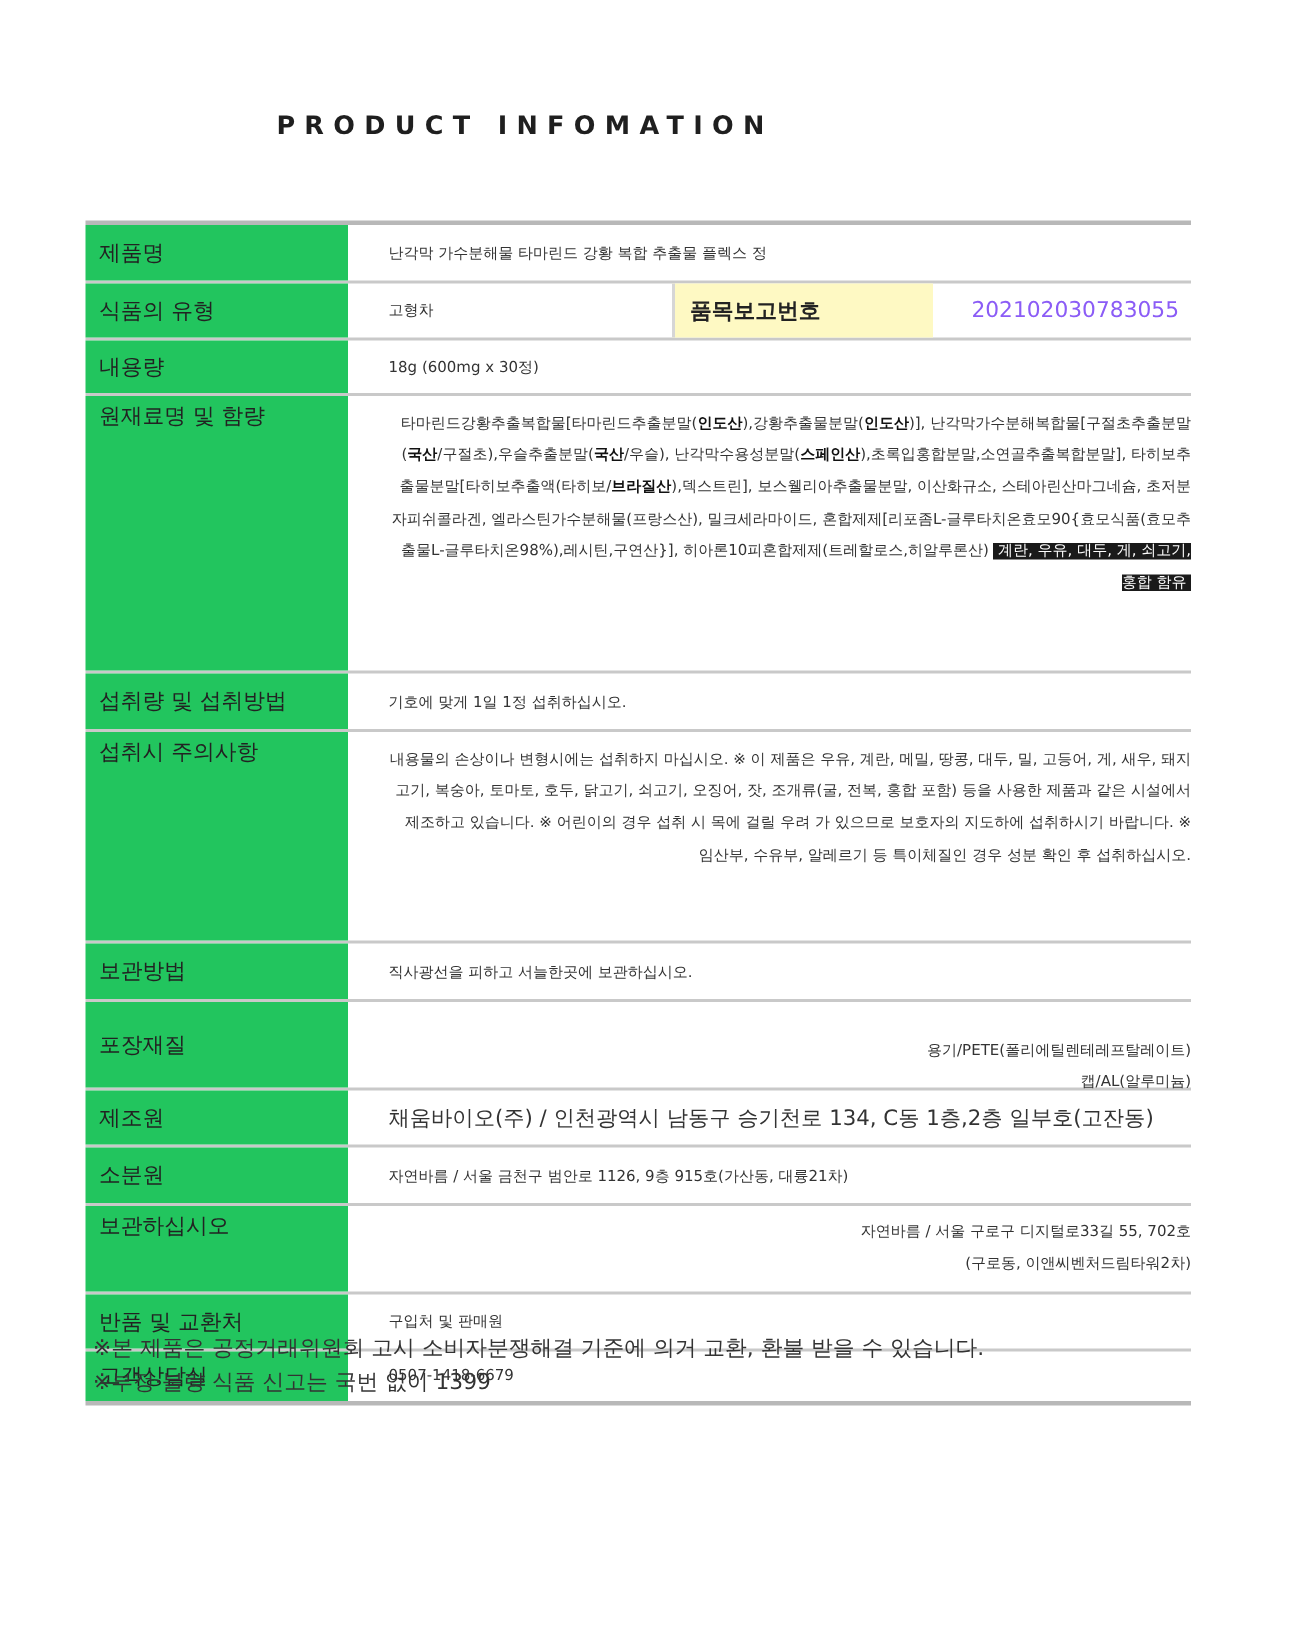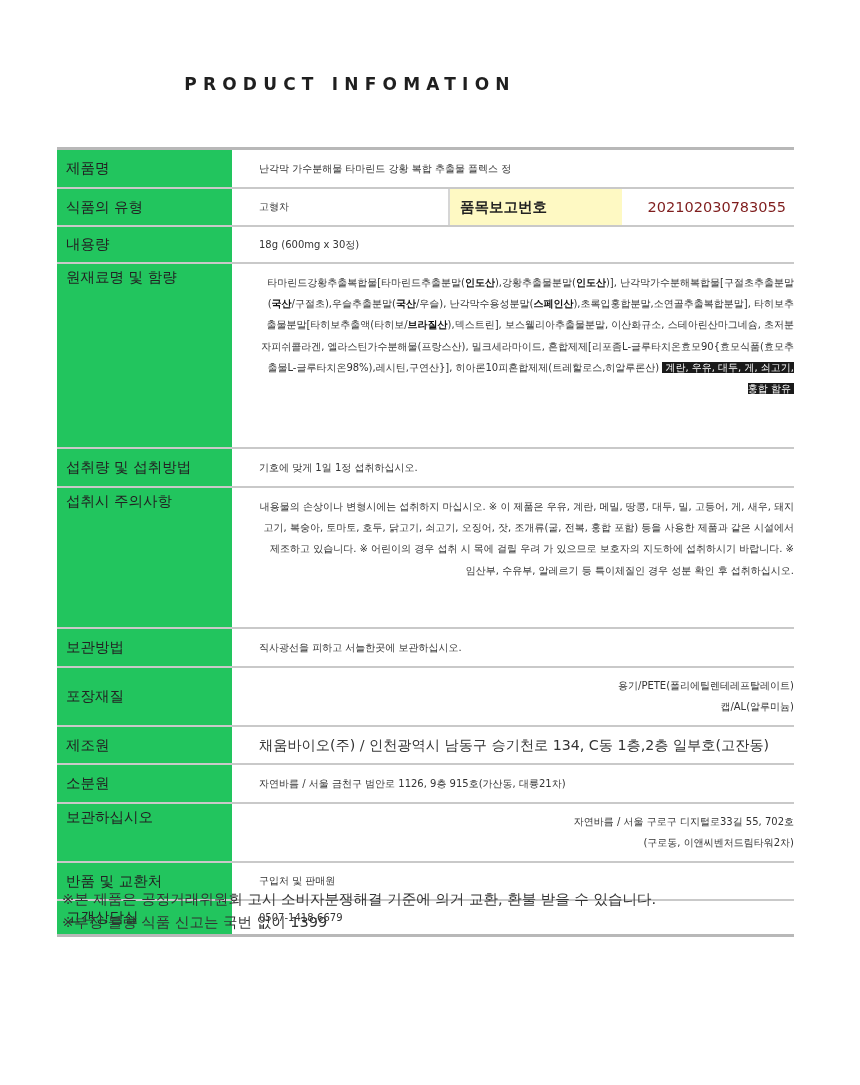--- a/index.html
+++ b/index.html
@@ -5,21 +5,21 @@
   html, body { margin:0; padding:0; background:#ffffff; }
   body { width:860px; height:1085px; position:relative; font-family:"DejaVu Sans","Liberation Sans",sans-serif; color:#222; }
   .title { position:absolute; top:74px; left:0; width:700px; text-align:center; font-family:"DejaVu Sans",sans-serif; font-weight:bold; font-size:17px; letter-spacing:6.2px; color:#1f1f1f; }
   .tbl { position:absolute; left:57px; top:147px; width:737px; border-top:3px solid #b8b8b8; border-collapse:collapse; }
   .row { display:flex; border-bottom:2px solid #c9c9c9; }
   .lab { width:175px; flex:none; background:#22c55e; font-size:14.5px; font-weight:normal; color:#222; padding:0 0 0 9px; box-sizing:border-box; display:flex; align-items:center; }
   .lab.top { align-items:flex-start; padding-top:4px; }
   .val { flex:1; font-size:10px; color:#333; padding:0 0 0 27px; box-sizing:border-box; display:flex; align-items:center; }
   .val.multi { display:block; padding-top:8px; padding-bottom:8px; line-height:21.2px;text-align:right; }
   .sublab { width:174px; flex:none; background:#fef9c3; font-size:14.5px; font-weight:bold; padding-left:10px; box-sizing:border-box; display:flex; align-items:center; border-left:2px solid #d6d6d6; }
-  .subval { width:172px; flex:none; font-size:14.5px; color:#7f1d1d; display:flex; align-items:center; justify-content:flex-end; padding-right:8px; box-sizing:border-box; }
+  .subval { width:172px; flex:none; font-size:14.5px; color:#8b5cf6; display:flex; align-items:center; justify-content:flex-end; padding-right:8px; box-sizing:border-box; }
   .hl { background:#1a1a1a; color:#fff; padding:0 3px; }
   b.o { font-weight:bold; color:#111; }
   .notes { position:absolute; left:62px; top:888px; font-size:14.5px; color:#333; line-height:23px; }
 </style>
 </head>
 <body>
 
 <div class="title">PRODUCT INFOMATION</div>
 
 <div class="tbl">
@@ -48,21 +48,21 @@
   <div class="row" style="height:139px">
     <div class="lab top">섭취시 주의사항</div>
     <div class="val multi">내용물의 손상이나 변형시에는 섭취하지 마십시오. ※ 이 제품은 우유, 계란, 메밀, 땅콩, 대두, 밀, 고등어, 게, 새우, 돼지고기, 복숭아, 토마토, 호두, 닭고기, 쇠고기, 오징어, 잣, 조개류(굴, 전복, 홍합 포함) 등을 사용한 제품과 같은 시설에서 제조하고 있습니다. ※ 어린이의 경우 섭취 시 목에 걸릴 우려 가 있으므로 보호자의 지도하에 섭취하시기 바랍니다. ※ 임산부, 수유부, 알레르기 등 특이체질인 경우 성분 확인 후 섭취하십시오.</div>
   </div>
   <div class="row" style="height:37px">
     <div class="lab">보관방법</div>
     <div class="val">직사광선을 피하고 서늘한곳에 보관하십시오.</div>
   </div>
   <div class="row" style="height:57px">
     <div class="lab">포장재질</div>
-    <div class="val multi" style="padding-top:7px">
+    <div class="val multi" style="padding-top:22px">
       <div>용기/PETE(폴리에틸렌테레프탈레이트)</div>
       <div>캡/AL(알루미늄)</div>
     </div>
   </div>
   <div class="row" style="height:36px">
     <div class="lab">제조원</div>
     <div class="val" style="white-space:nowrap;font-size:14.2px">채움바이오(주) / 인천광역시 남동구 승기천로 134, C동 1층,2층 일부호(고잔동)</div>
   </div>
   <div class="row" style="height:37px">
     <div class="lab">소분원</div>

